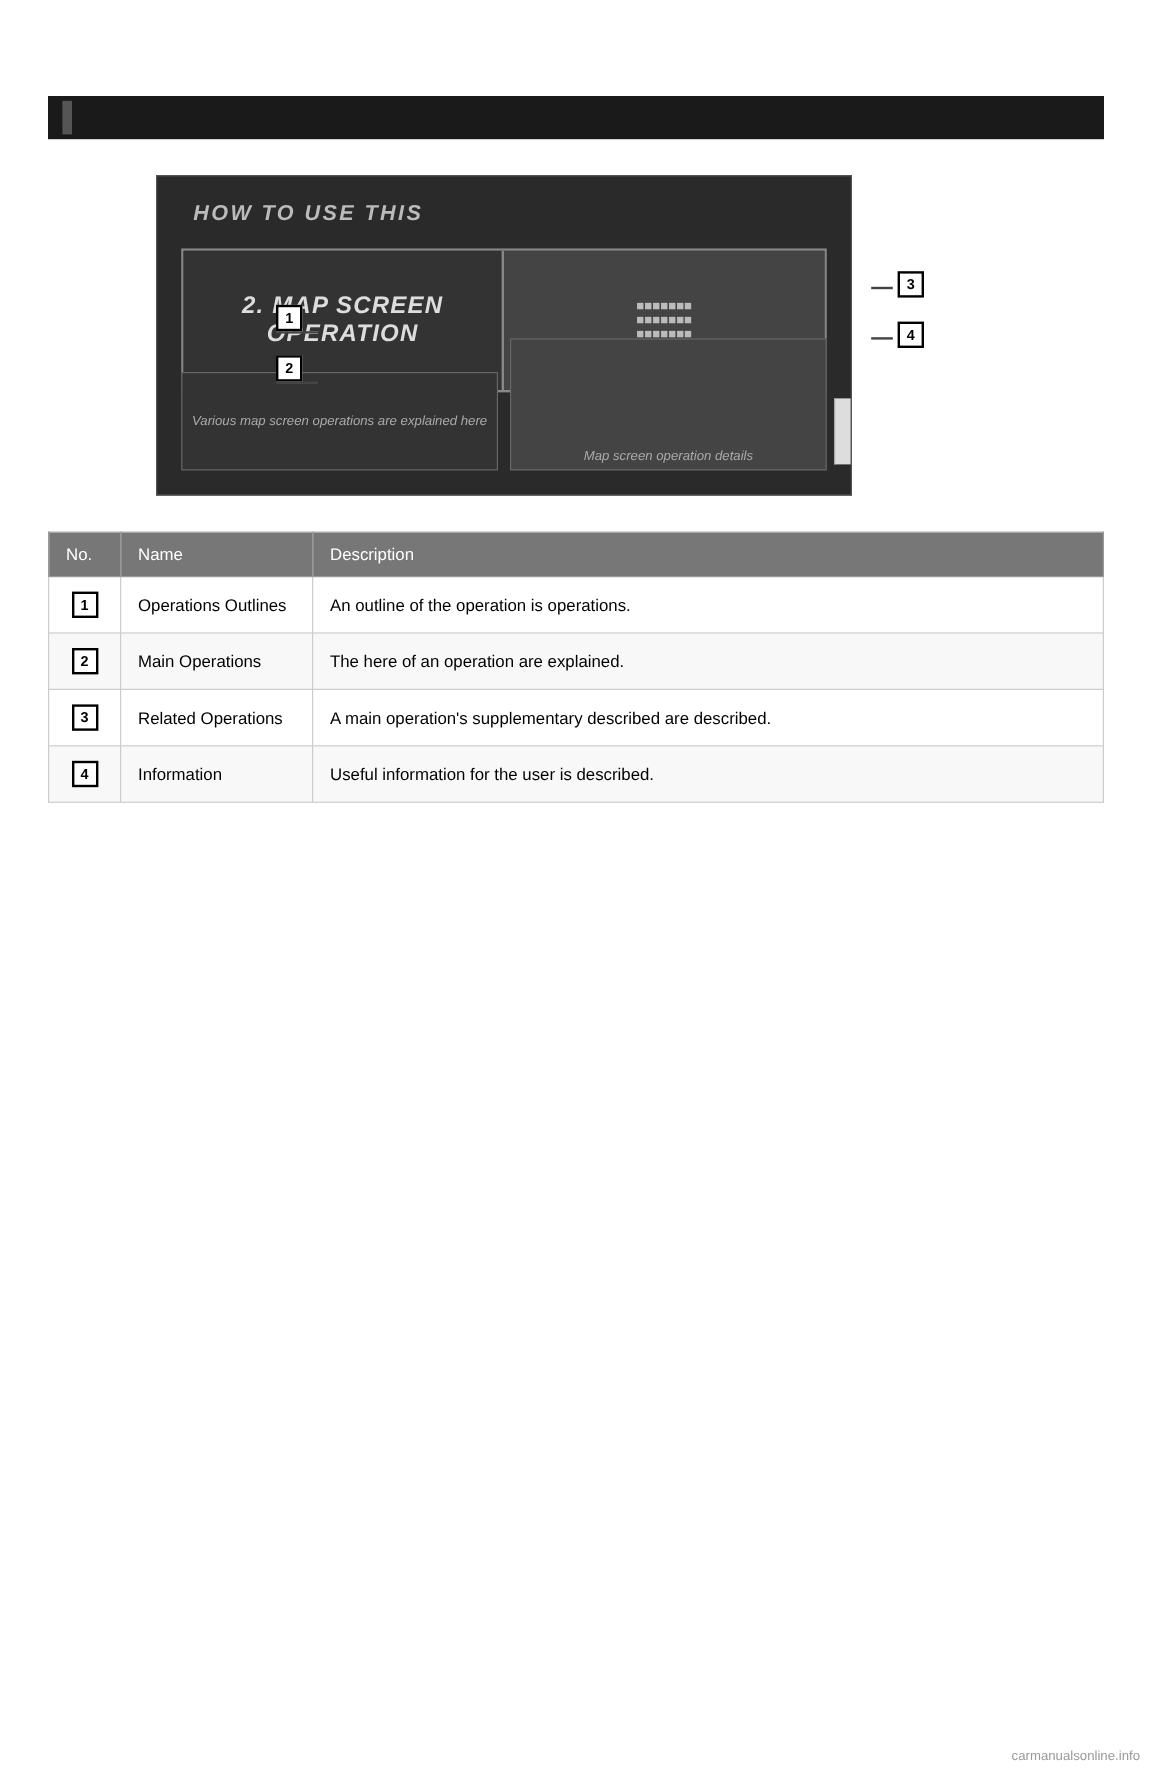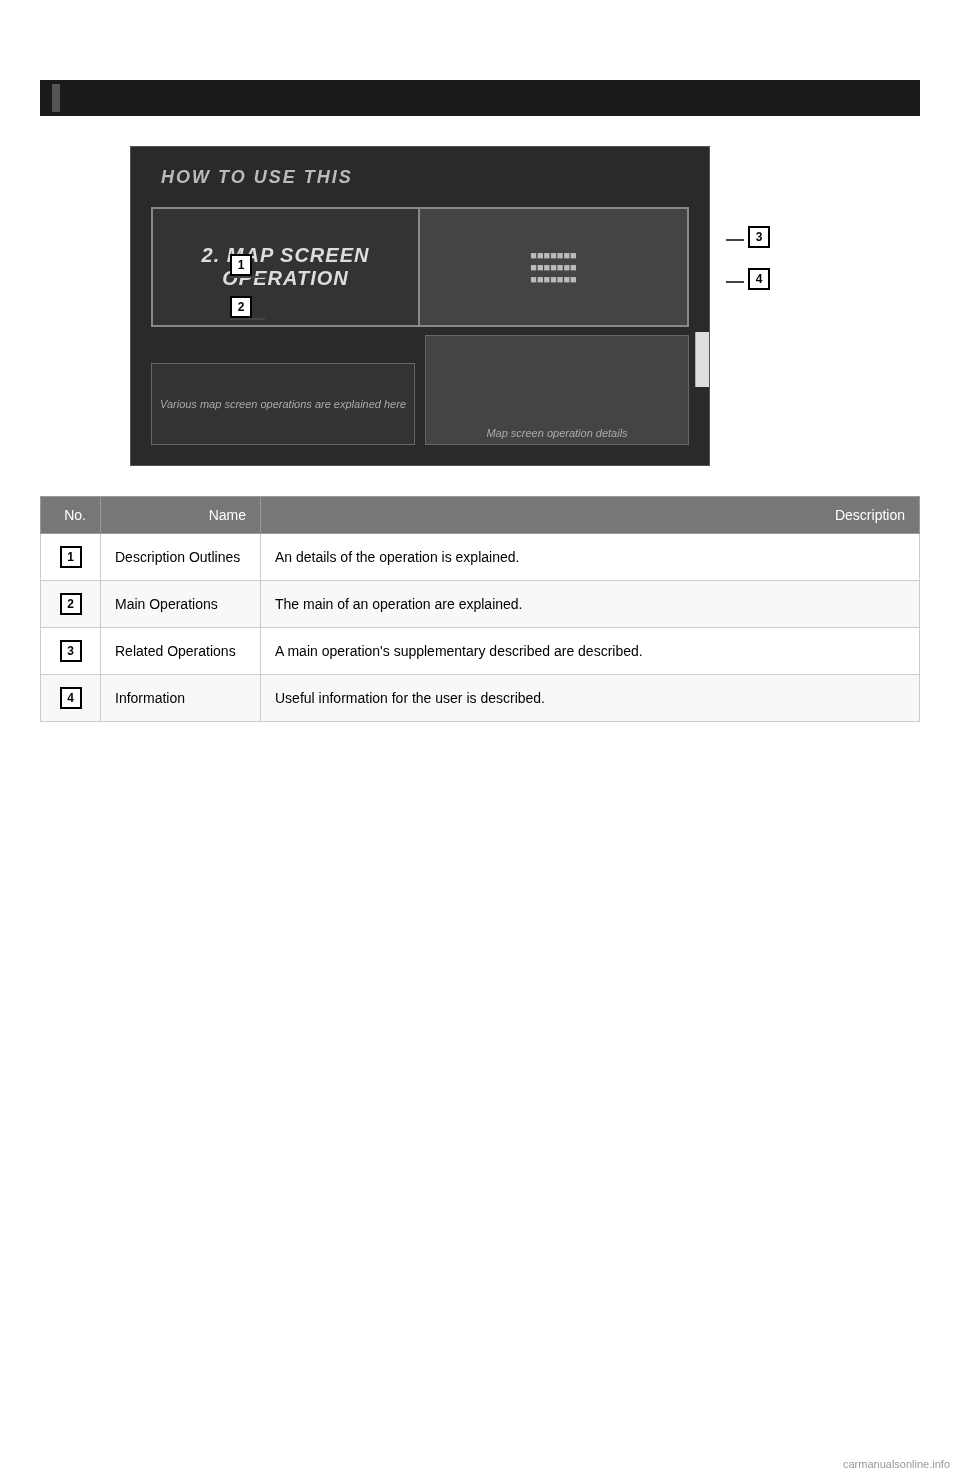--- a/index.html
+++ b/index.html
@@ -32,21 +32,21 @@
 
     .header-bar-accent {
       width: 8px;
       height: 28px;
       background: #555;
       margin-right: 10px;
     }
 
     .diagram-box {
       width: 580px;
-      height: 320px;
+      height: 267px;
       background: #2a2a2a;
       position: relative;
       border: 1px solid #555;
       overflow: hidden;
     }
 
     
     .diagram-top-label {
       position: absolute;
       top: 20px;
@@ -140,21 +140,21 @@
     .info-table {
       width: 100%;
       border-collapse: collapse;
       margin-top: 10px;
     }
 
     .info-table th {
       background: #777;
       color: #fff;
       padding: 10px 14px;
-      text-align: right;
+      text-align: left;
       font-size: 14px;
       font-weight: normal;
       border: 1px solid #999;
     }
 
     .info-table th.desc-col {
     }
 
     .info-table td {
       padding: 12px 14px;
@@ -304,29 +304,29 @@
         <th class="no-cell">No.</th>
         <th class="name-cell">Name</th>
         <th class="desc-col">Description</th>
       </tr>
     </thead>
     <tbody>
       <tr>
         <td class="no-cell">
           <span class="num-badge">1</span>
         </td>
-        <td class="name-cell">Description Outlines</td>
-        <td class="desc-cell">An details of the operation is explained.</td>
+        <td class="name-cell">Operations Outlines</td>
+        <td class="desc-cell">An outline of the operation is operations.</td>
       </tr>
       <tr>
         <td class="no-cell">
           <span class="num-badge">2</span>
         </td>
         <td class="name-cell">Main Operations</td>
-        <td class="desc-cell">The main of an operation are explained.</td>
+        <td class="desc-cell">The here of an operation are explained.</td>
       </tr>
       <tr>
         <td class="no-cell">
           <span class="num-badge">3</span>
         </td>
         <td class="name-cell">Related Operations</td>
         <td class="desc-cell">A main operation's supplementary described are described.</td>
       </tr>
       <tr>
         <td class="no-cell">

